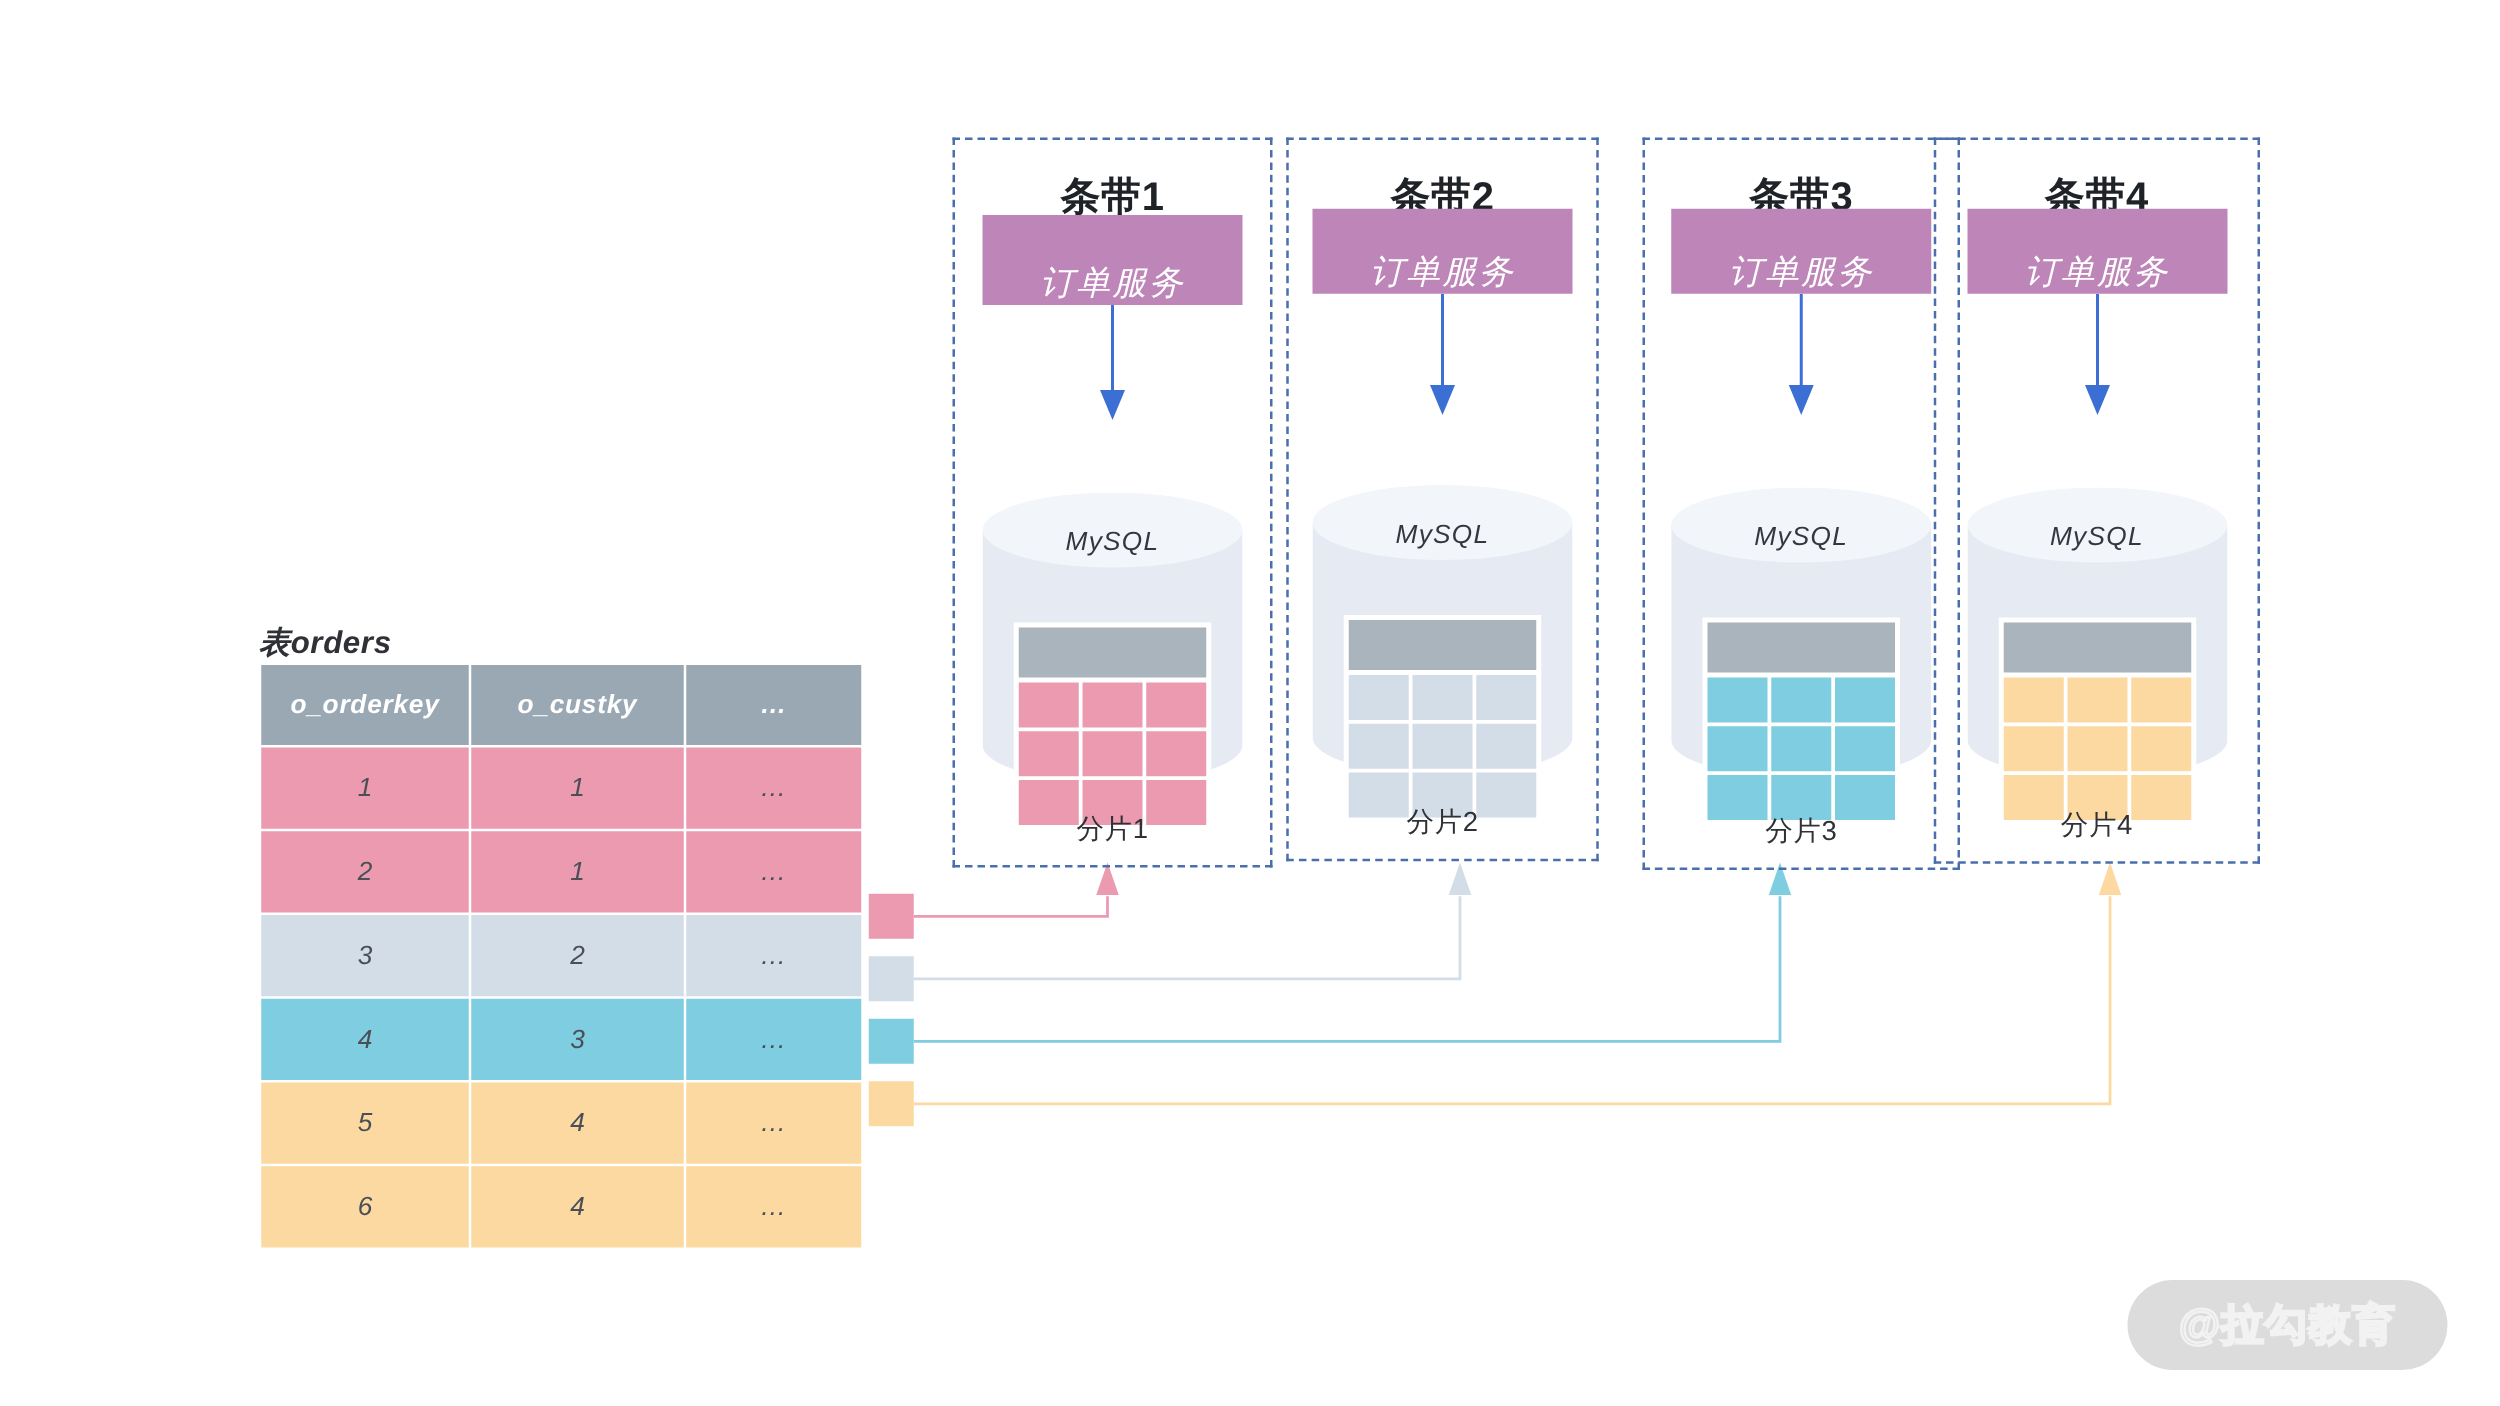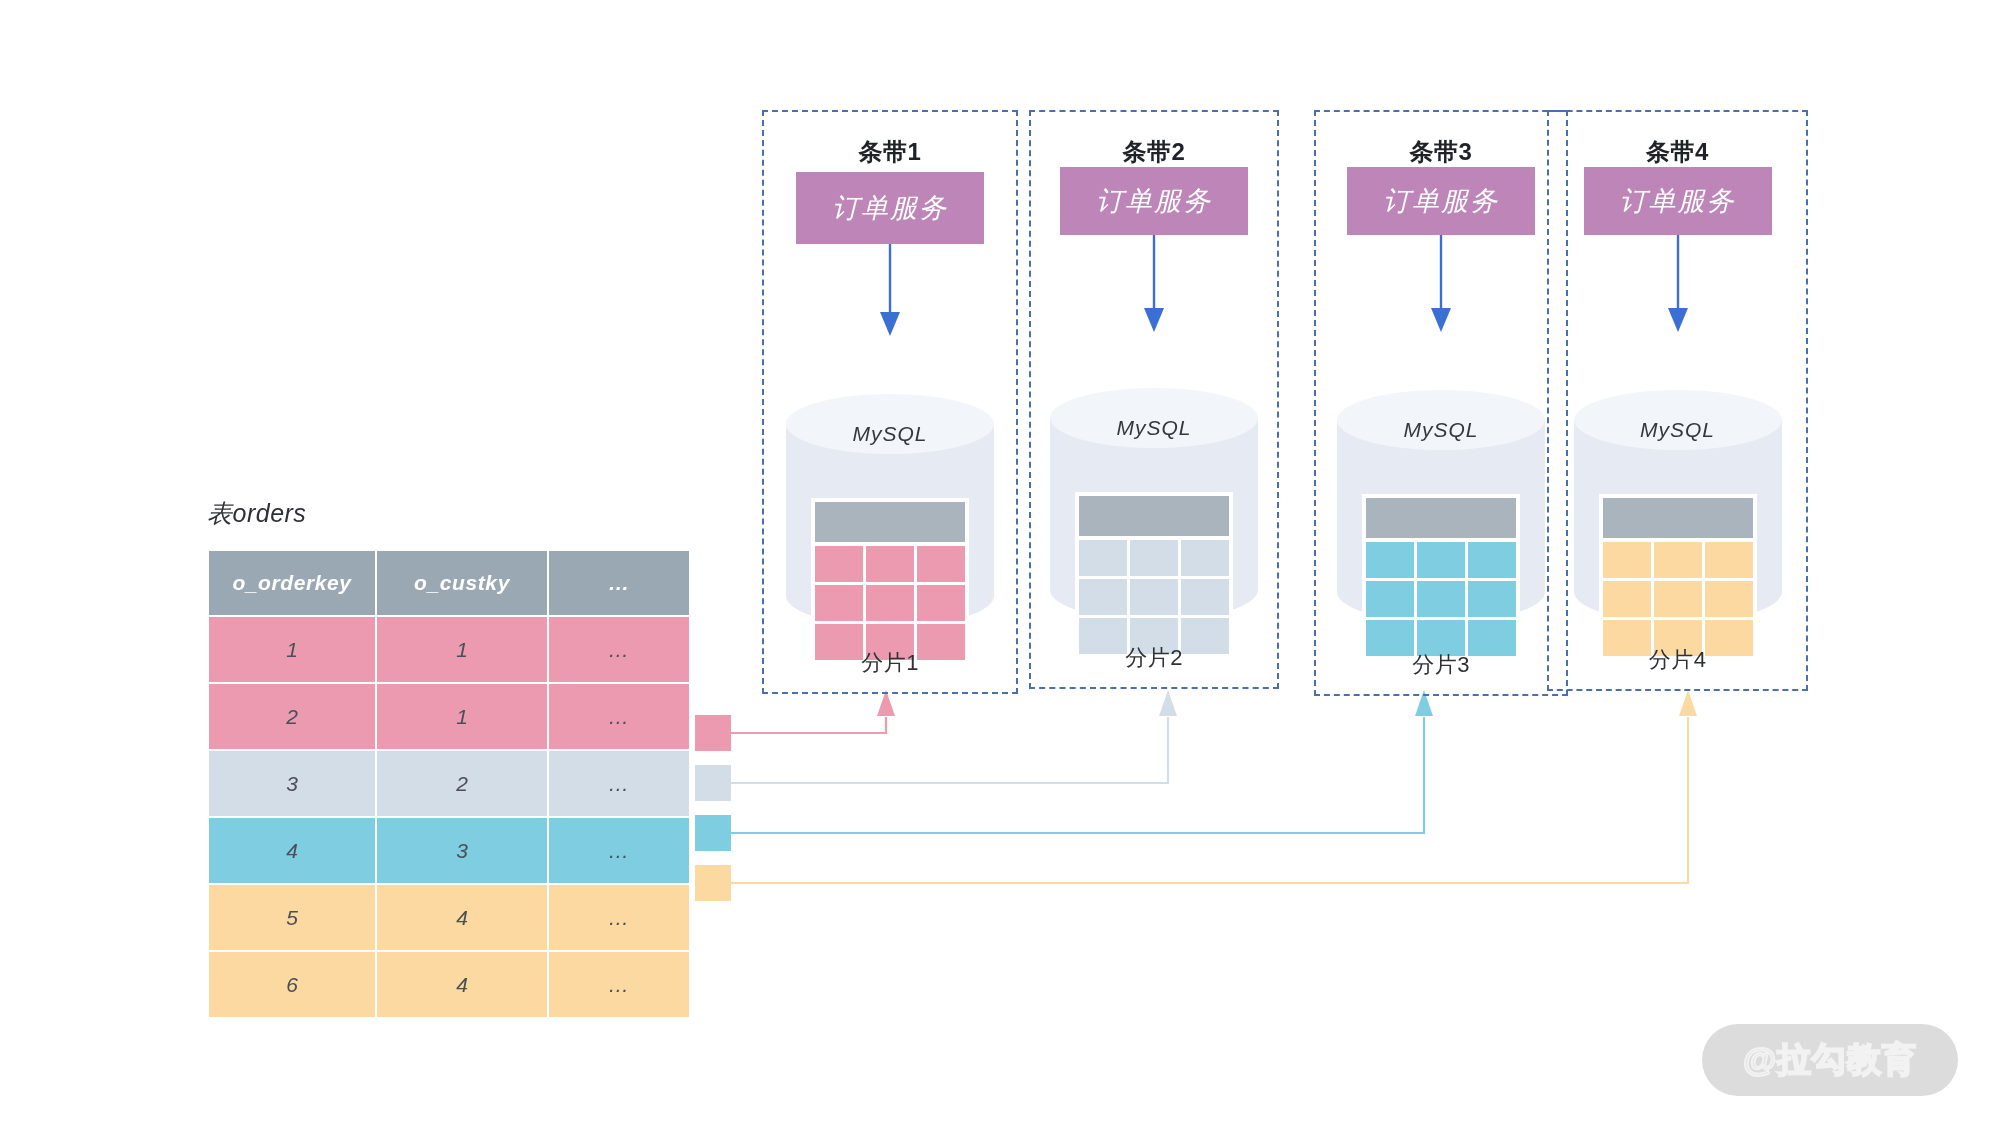--- a/index.html
+++ b/index.html
@@ -7,22 +7,22 @@
     width:2000px;height:1125px;
     background:#ffffff;
     font-family:"Liberation Sans","DejaVu Sans",sans-serif;
     overflow:hidden;
   }
   #stage{position:relative;width:2000px;height:1125px;background:#fff;}
 
   
   #src-table-wrap{position:absolute;left:207px;top:497px;width:476px;}
   #src-title{
-    font-size:25px;font-weight:400;font-style:italic;color:#2f3136;
-    letter-spacing:.5px;margin-bottom:19px;
+    font-size:25px;font-weight:700;font-style:italic;color:#2f3136;
+    letter-spacing:.5px;
   }
   #src-table{border-collapse:separate;border-spacing:2px;width:476px;table-layout:fixed;}
   #src-table col.c1{width:166px;}
   #src-table col.c2{width:170px;}
   #src-table col.c3{width:140px;}
   #src-table th{
     background:#9aa8b4;color:#fff;height:62px;
     font-size:21px;font-weight:700;font-style:italic;letter-spacing:.6px;
     text-align:center;vertical-align:middle;border:0;
   }
@@ -49,31 +49,31 @@
     border:2.5px dashed #4a6fad;
     background:transparent;
   }
   #shard1{left:762px;width:252px;height:580px;}
   #shard2{left:1029px;width:246px;height:575px;}
   #shard3{left:1314px;width:250px;height:582px;}
   #shard4{left:1547px;width:257px;height:577px;}
 
   .stripe-label{
     position:absolute;left:0;right:0;top:24px;text-align:center;
-    font-size:24px;font-weight:700;color:#1f2328;letter-spacing:.5px;
+    font-size:32px;font-weight:700;color:#1f2328;letter-spacing:.5px;
   }
   .shard-label{
     position:absolute;left:0;right:0;bottom:14px;text-align:center;
     font-size:22px;color:#2f3136;letter-spacing:.5px;
   }
 
   .svc-box{
     position:absolute;left:50%;transform:translateX(-50%);
-    width:188px;height:68px;background:#bd85b8;
-    display:flex;align-items:center;justify-content:center;
+    width:208px;height:68px;background:#bd85b8;
+    display:flex;align-items:flex-end;justify-content:center;
   }
   .svc-box span{
     color:#ffffff;font-size:27px;font-style:italic;letter-spacing:2px;
   }
   #shard1 .svc-box{top:60px;height:72px;}
   #shard2 .svc-box{top:55px;}
   #shard3 .svc-box{top:55px;}
   #shard4 .svc-box{top:55px;}
 
   

